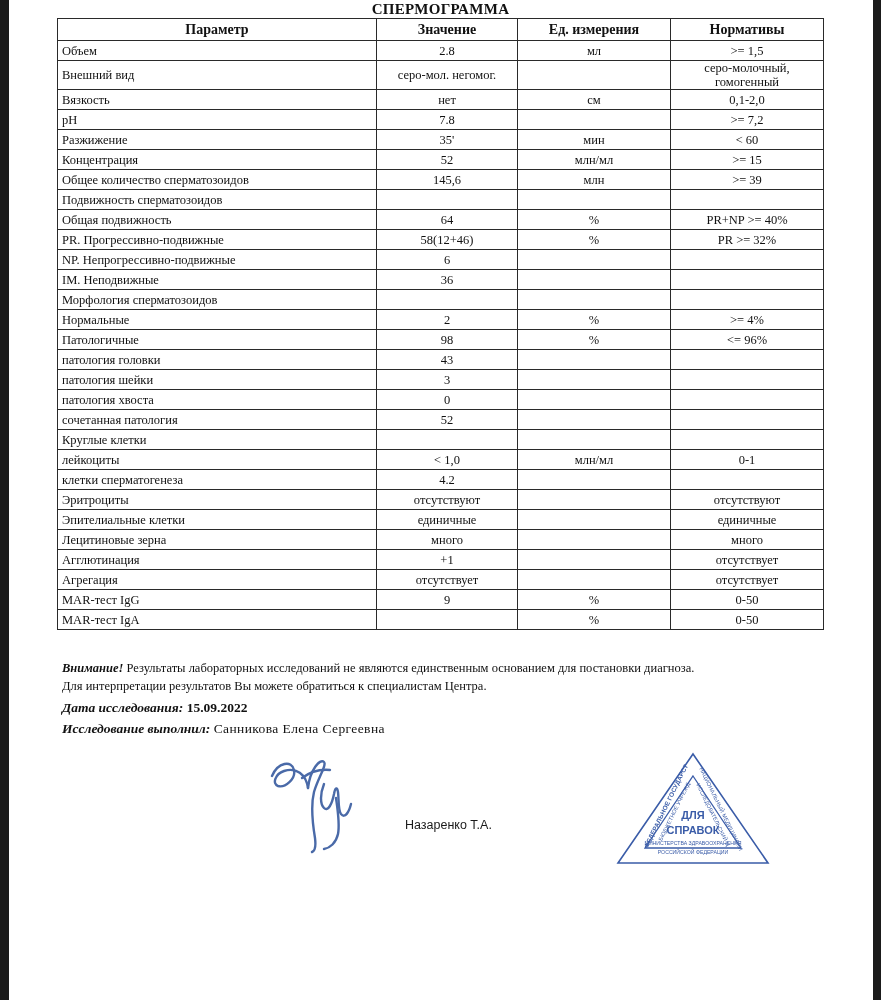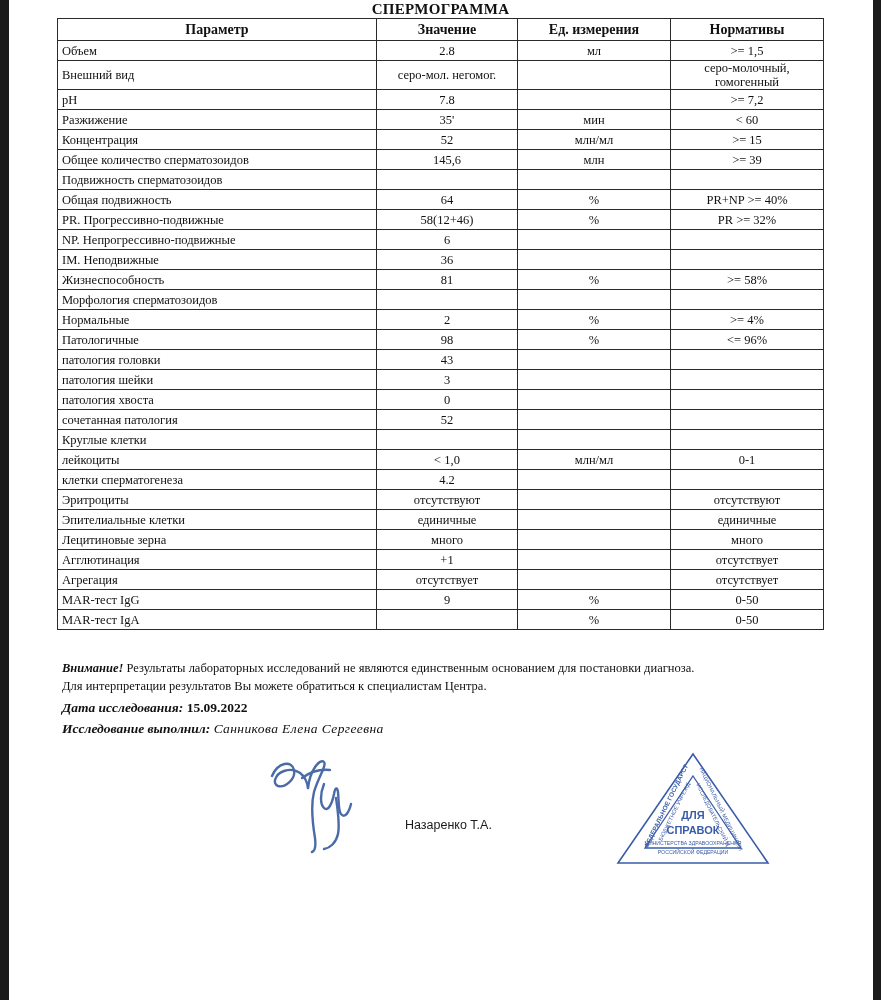--- a/index.html
+++ b/index.html
@@ -107,21 +107,21 @@
   }
   .meta-line {
     margin-top: 2px;
     font-size: 13.5px;
   }
   .meta-label {
     font-weight: bold;
     font-style: italic;
   }
   .meta-value-bold { font-weight: bold; }
-  .meta-value-italic { font-style: italic; letter-spacing: 0.4px; }
+  .meta-value-italic { letter-spacing: 0.4px; }
 
   
   .sign-title {
     position: absolute;
     left: 62px;
     top: 772px;
     width: 180px;
     font-family: "Liberation Sans", "DejaVu Sans", sans-serif;
     font-size: 12.5px;
     line-height: 1.38;
@@ -179,20 +179,26 @@
           <td class="unit">мл</td>
           <td class="norm">&gt;= 1,5</td>
         </tr>
         <tr class="r r-tall">
           <td class="param">Внешний вид</td>
           <td class="value">серо-мол.  негомог.</td>
           <td class="unit"></td>
           <td class="norm norm-multi">серо-молочный,<br>гомогенный</td>
         </tr>
         <tr class="r">
+          <td class="param">Вязкость</td>
+          <td class="value">нет</td>
+          <td class="unit">см</td>
+          <td class="norm">0,1-2,0</td>
+        </tr>
+        <tr class="r">
           <td class="param">pH</td>
           <td class="value">7.8</td>
           <td class="unit"></td>
           <td class="norm">&gt;= 7,2</td>
         </tr>
         <tr class="r">
           <td class="param">Разжижение</td>
           <td class="value">35'</td>
           <td class="unit">мин</td>
           <td class="norm">&lt; 60</td>
@@ -231,26 +237,20 @@
           <td class="param">NP. Непрогрессивно-подвижные</td>
           <td class="value">6</td>
           <td class="unit"></td>
           <td class="norm"></td>
         </tr>
         <tr class="r">
           <td class="param">IM. Неподвижные</td>
           <td class="value">36</td>
           <td class="unit"></td>
           <td class="norm"></td>
-        </tr>
-        <tr class="r">
-          <td class="param">Жизнеспособность</td>
-          <td class="value">81</td>
-          <td class="unit">%</td>
-          <td class="norm">&gt;= 58%</td>
         </tr>
         <tr class="r">
           <td class="param section">Морфология сперматозоидов</td>
           <td class="value"></td>
           <td class="unit"></td>
           <td class="norm"></td>
         </tr>
         <tr class="r">
           <td class="param">Нормальные</td>
           <td class="value">2</td>

